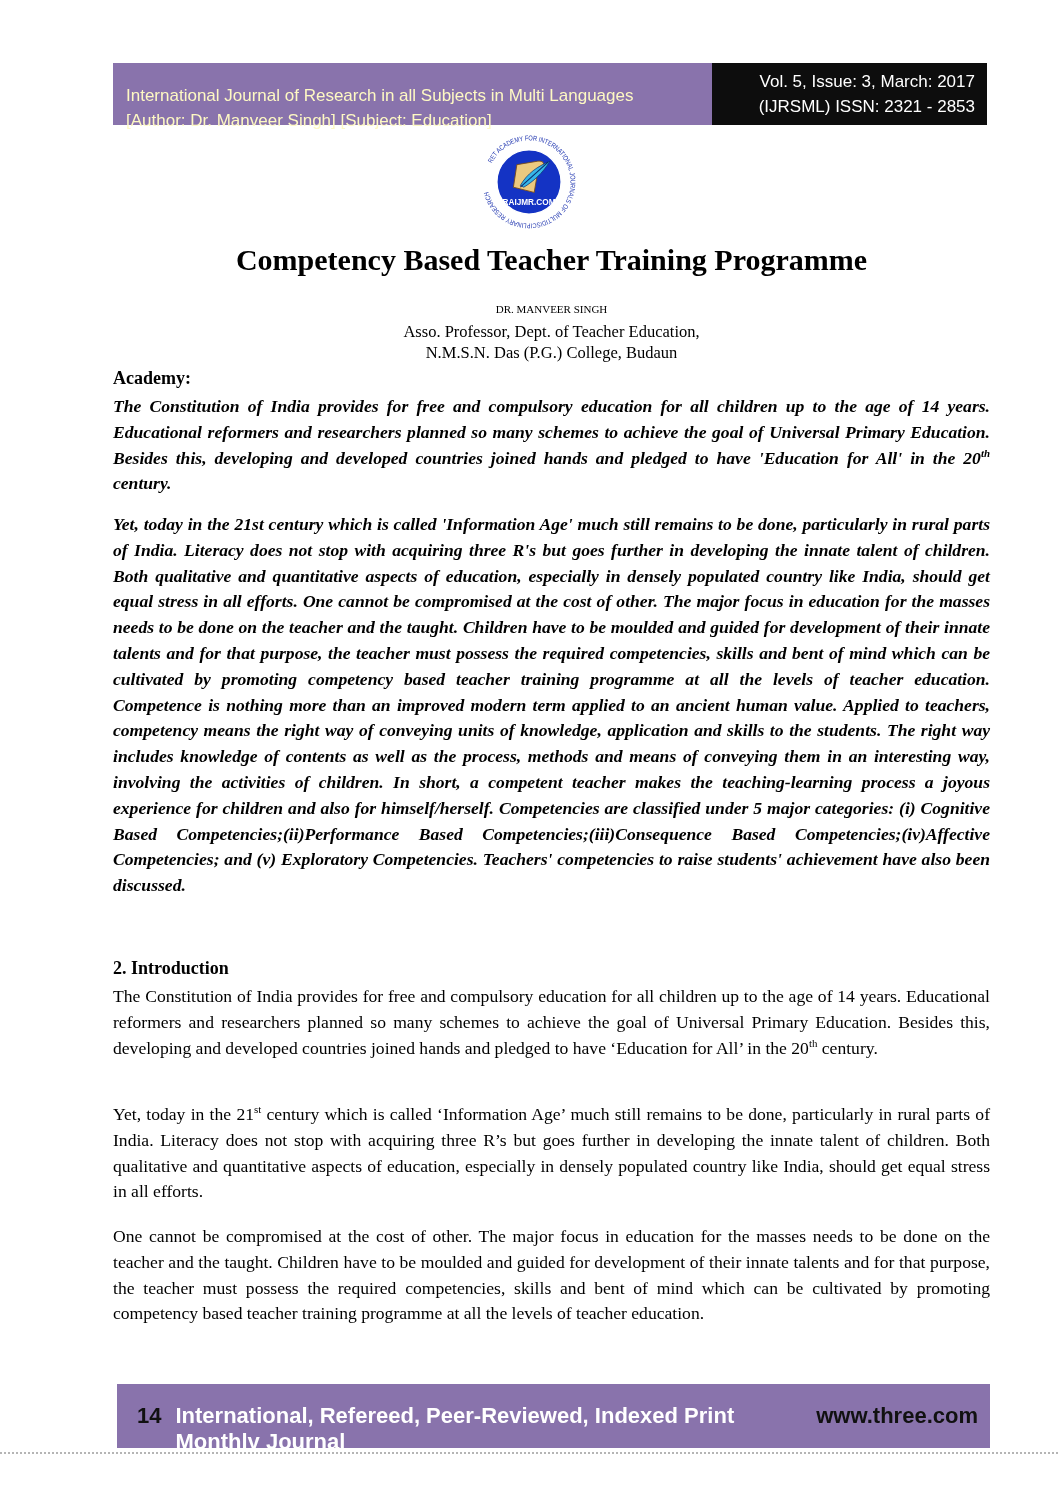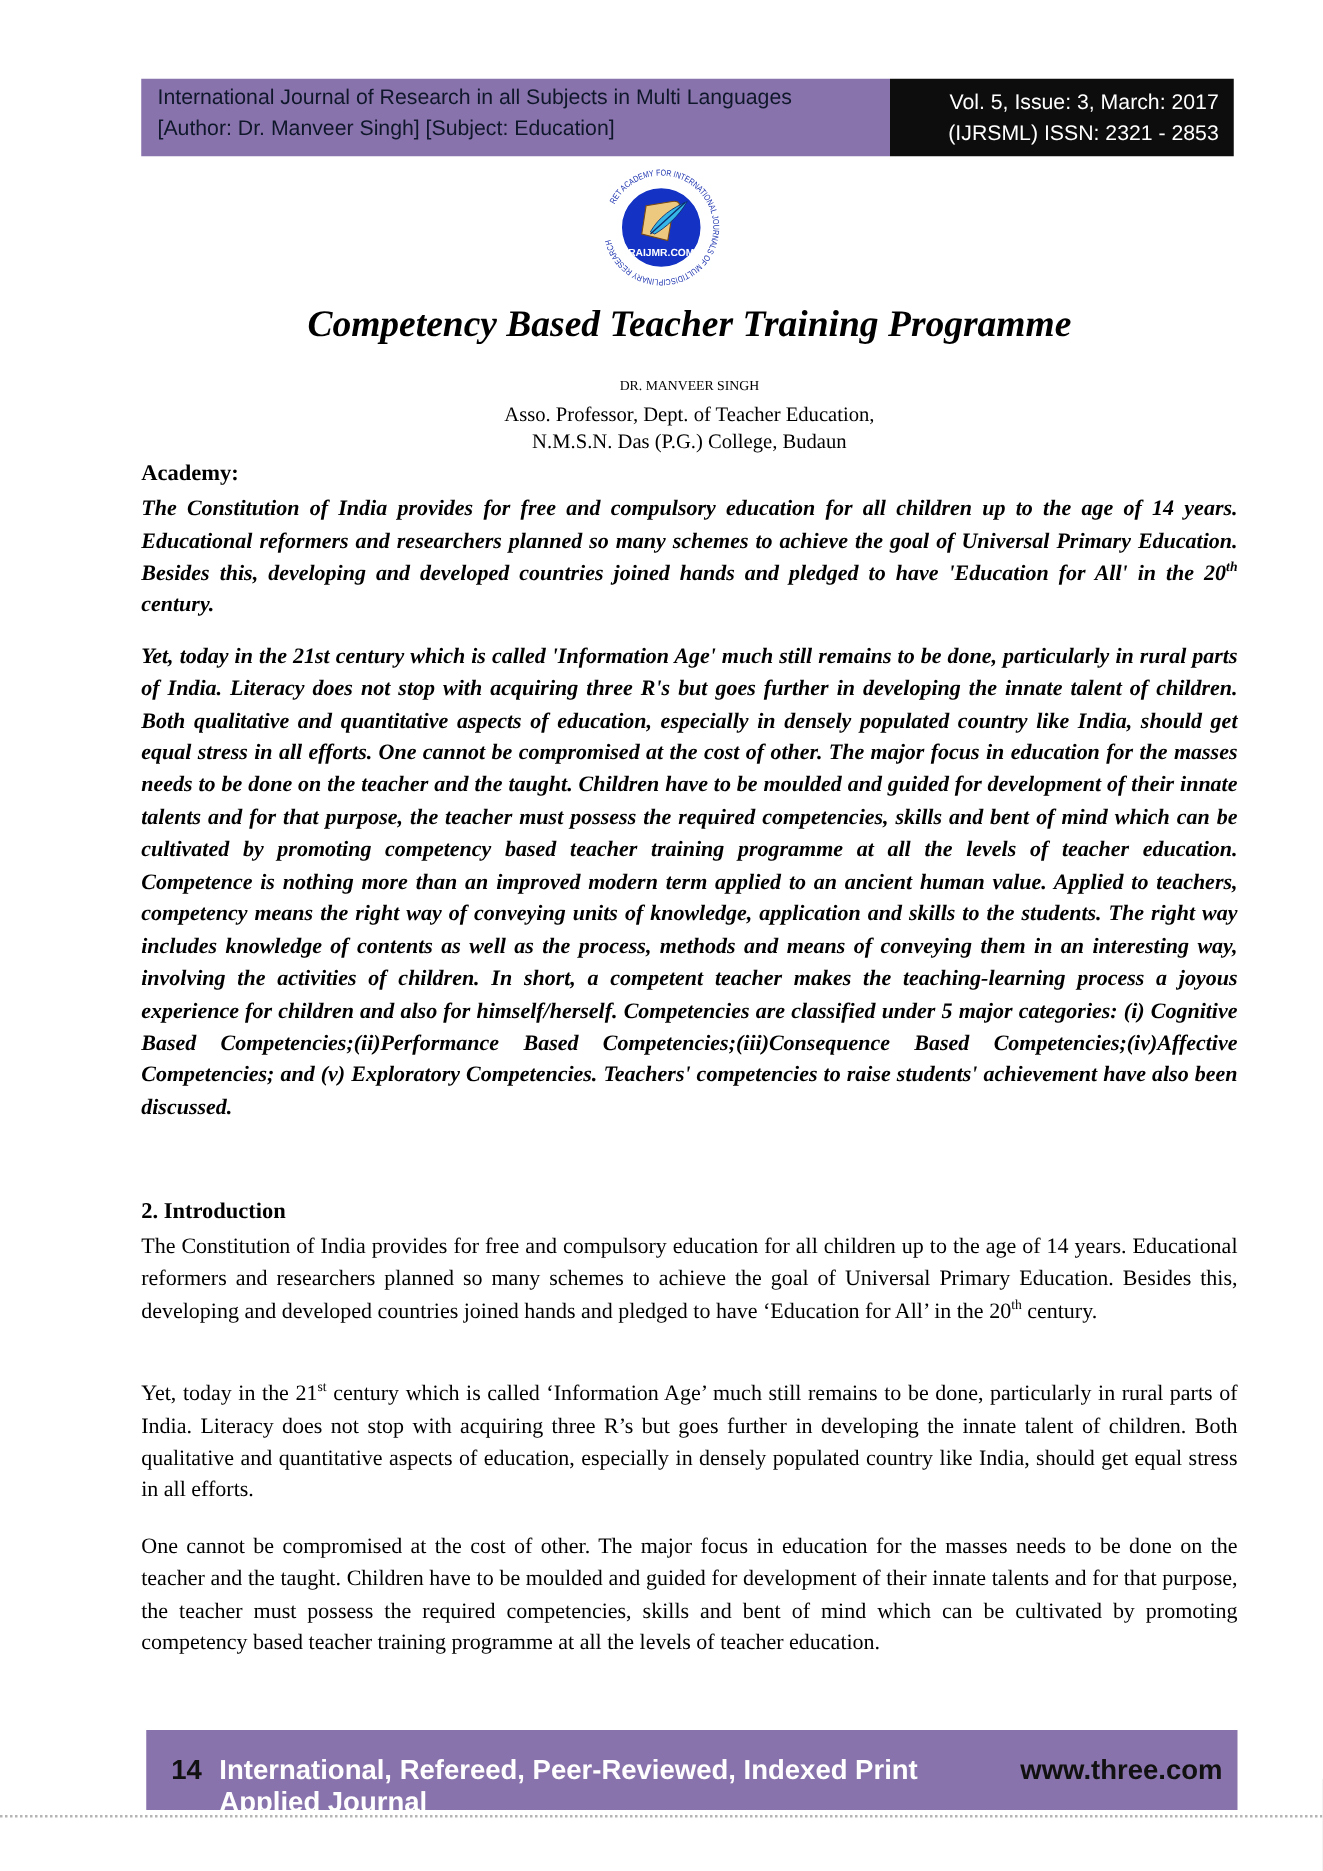--- a/index.html
+++ b/index.html
@@ -13,37 +13,37 @@
     overflow:hidden;
   }
   
   .header{
     position:absolute;top:63px;left:113px;width:874px;height:62px;
     display:flex;
     font-family:"Liberation Sans", sans-serif;
   }
   .header-left{
     flex:0 0 599px;background:var(--purple,#8973ac);
-    color:#0f172a;font-size:17px;line-height:25px;
-    padding:2px 0 0 13px;box-sizing:border-box;
+    color:#fef9c3;font-size:17px;line-height:25px;
+    padding:20px 0 0 13px;box-sizing:border-box;
   }
   .header-right{
     flex:1;background:var(--black-box,#0d0d0d);
     color:#fff;font-size:17px;line-height:25px;
     text-align:right;padding:6px 12px 0 0;box-sizing:border-box;
   }
   
   .logo-wrap{
     position:absolute;top:130px;left:50%;transform:translateX(-50%);
     width:104px;height:104px;
   }
   
   .paper-title{
     position:absolute;top:243px;left:113px;width:877px;margin:0;
-    text-align:center;font-size:30px;font-weight:bold;font-style:italic;
+    text-align:center;font-size:30px;font-weight:bold;
   }
   .authors{
     position:absolute;top:299px;left:113px;width:877px;
     text-align:center;font-size:16.5px;line-height:21.5px;
   }
   .author-name{font-size:11px;}
   
   .block{position:absolute;left:113px;width:877px;margin:0;}
   .h{font-size:18px;font-weight:bold;}
   .body-p{
@@ -114,21 +114,21 @@
   <p class="block body-p italic-p" style="top:512px;">Yet, today in the 21st century which is called 'Information Age' much still remains to be done, particularly in rural parts of India. Literacy does not stop with acquiring three R's but goes further in developing the innate talent of children. Both qualitative and quantitative aspects of education, especially in densely populated country like India, should get equal stress in all efforts. One cannot be compromised at the cost of other. The major focus in education for the masses needs to be done on the teacher and the taught. Children have to be moulded and guided for development of their innate talents and for that purpose, the teacher must possess the required competencies, skills and bent of mind which can be cultivated by promoting competency based teacher training programme at all the levels of teacher education. Competence is nothing more than an improved modern term applied to an ancient human value. Applied to teachers, competency means the right way of conveying units of knowledge, application and skills to the students. The right way includes knowledge of contents as well as the process, methods and means of conveying them in an interesting way, involving the activities of children. In short, a competent teacher makes the teaching-learning process a joyous experience for children and also for himself/herself. Competencies are classified under 5 major categories: (i) Cognitive Based Competencies;(ii)Performance Based Competencies;(iii)Consequence Based Competencies;(iv)Affective Competencies; and (v) Exploratory Competencies. Teachers' competencies to raise students' achievement have also been discussed.</p>
 
   <div class="block h" style="top:958px;">2. Introduction</div>
   <p class="block body-p" style="top:984px;">The Constitution of India provides for free and compulsory education for all children up to the age of 14 years. Educational reformers and researchers planned so many schemes to achieve the goal of Universal Primary Education. Besides this, developing and developed countries joined hands and pledged to have ‘Education for All’ in the 20<sup>th</sup> century.</p>
   <p class="block body-p" style="top:1102px;">Yet, today in the 21<sup>st</sup> century which is called ‘Information Age’ much still remains to be done, particularly in rural parts of India. Literacy does not stop with acquiring three R’s but goes further in developing the innate talent of children. Both qualitative and quantitative aspects of education, especially in densely populated country like India, should get equal stress in all efforts.</p>
   <p class="block body-p" style="top:1224px;">One cannot be compromised at the cost of other. The major focus in education for the masses needs to be done on the teacher and the taught. Children have to be moulded and guided for development of their innate talents and for that purpose, the teacher must possess the required competencies, skills and bent of mind which can be cultivated by promoting competency based teacher training programme at all the levels of teacher education.</p>
 
   <div class="footer">
     <div class="footer-line1">
       <span class="footer-pagenum">14</span>
-      <span>International, Refereed, Peer-Reviewed, Indexed Print Applied Journal</span>
+      <span>International, Refereed, Peer-Reviewed, Indexed Print Monthly Journal</span>
       <span class="footer-site">www.three.com</span>
     </div>
     <div class="footer-line2">RET Academy for International Journals of Multidisciplinary Research (RAIJMR)</div>
   </div>
 
   <div class="pagebreak-line"></div>
 
 </div>
 
 </body></html>

